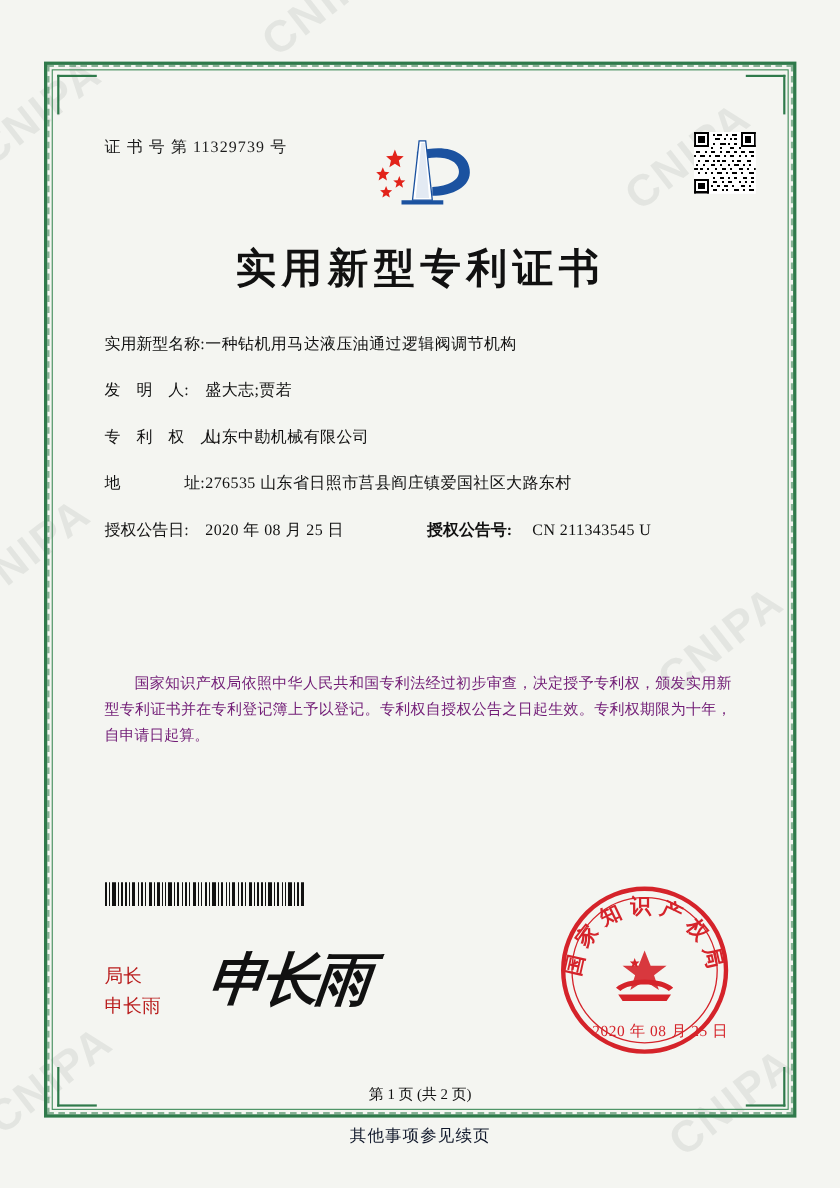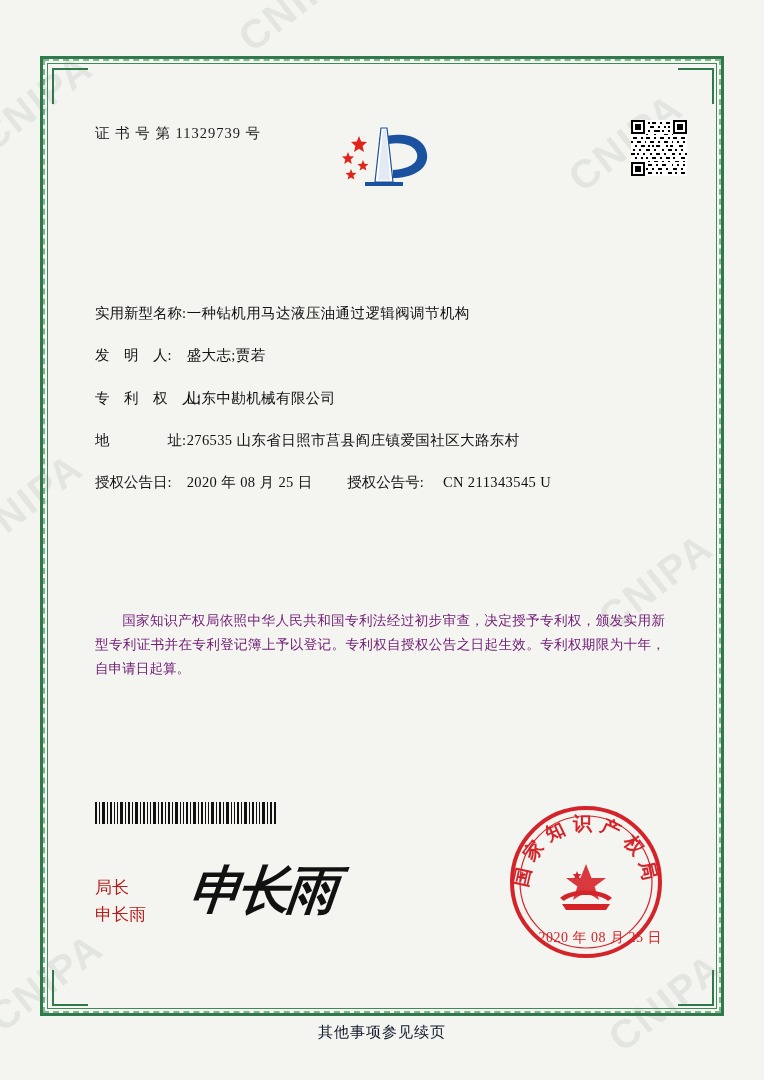--- a/index.html
+++ b/index.html
@@ -139,22 +139,23 @@
     white-space: nowrap;
   }
   .flabel {
     display: inline-block;
     width: 88px;
     letter-spacing: 0px;
   }
   .fval { letter-spacing: 0.4px; }
   .field-row.pair .second-label {
     display: inline-block;
-    margin-left: 31px;
+    margin-left: 72px;
     width: 92px;
+    font-weight: bold;
   }
 
   .para {
     position: absolute;
     left: 25px;
     top: 525px;
     width: 570px;
     font-size: 13.6px;
     line-height: 1.75;
     color: #701a75;
@@ -380,20 +381,21 @@
 
         <g fill="#e2231a">
           <polygon points="52,16 54.2,21.6 60,22 55.6,26 57,32 52,28.8 47,32 48.4,26 44,22 49.8,21.6"></polygon>
           <polygon points="41,32 42.7,36.2 47,36.5 43.7,39.5 44.8,44 41,41.6 37.2,44 38.3,39.5 35,36.5 39.3,36.2"></polygon>
           <polygon points="44,49 45.5,52.8 49.5,53 46.4,55.7 47.4,59.6 44,57.4 40.6,59.6 41.6,55.7 38.5,53 42.5,52.8"></polygon>
           <polygon points="56,40 57.5,43.8 61.5,44 58.4,46.7 59.4,50.6 56,48.4 52.6,50.6 53.6,46.7 50.5,44 54.5,43.8"></polygon>
         </g>
       </svg>
     </div>
 
+    <div class="title">实用新型专利证书</div>
 
     <div class="fields">
       <div class="field-row">
         <span class="flabel">实用新型名称:</span>
         <span class="fval">一种钻机用马达液压油通过逻辑阀调节机构</span>
       </div>
       <div class="field-row">
         <span class="flabel">发　明　人:</span>
         <span class="fval">盛大志;贾若</span>
       </div>
@@ -497,16 +499,17 @@
           <path d="M-24,14 L24,14 L20,20 L-20,20 Z" fill="#d5232a"></path>
           <path d="M-26,8 C -16,-2 16,-2 26,8 L 22,11 C 14,3 -14,3 -22,11 Z" fill="#d5232a"></path>
           <g fill="#d5232a">
             <polygon points="-9,-19 -7.8,-16 -4.6,-15.8 -7,-13.6 -6.2,-10.5 -9,-12.2 -11.8,-10.5 -11,-13.6 -13.4,-15.8 -10.2,-16"></polygon>
           </g>
         </g>
       </svg>
     </div>
     <div class="seal-date">2020 年 08 月 25 日</div>
 
+    <div class="page-num">第 1 页 (共 2 页)</div>
   </div>
 
   <div class="footer-note">其他事项参见续页</div>
 </div>
 
 </body></html>

